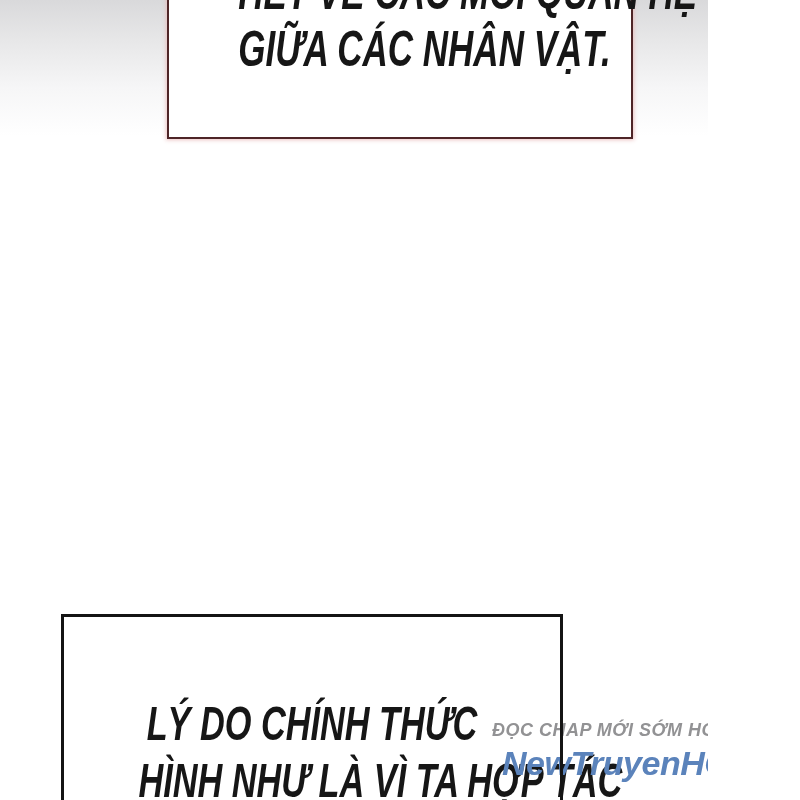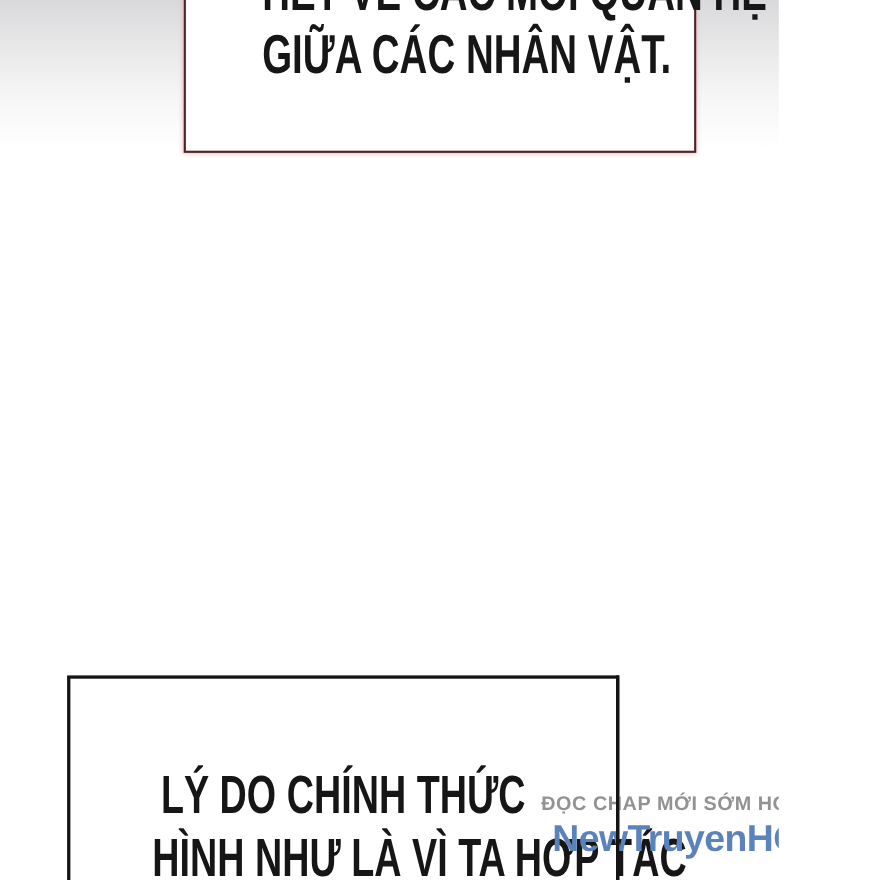--- a/index.html
+++ b/index.html
@@ -14,20 +14,21 @@
     position: relative;
     width: 708px;
     height: 800px;
     overflow: hidden;
     background: linear-gradient(180deg,
       #d9d9db 0%,
       #e7e7e8 5%,
       #f6f6f7 11%,
       #ffffff 17%,
       #ffffff 100%);
+    font-style: italic;
   }
   .panel {
     position: absolute;
     background: #ffffff;
     box-sizing: border-box;
   }
   .panel-top {
     left: 167px;
     top: -90px;
     width: 466px;

